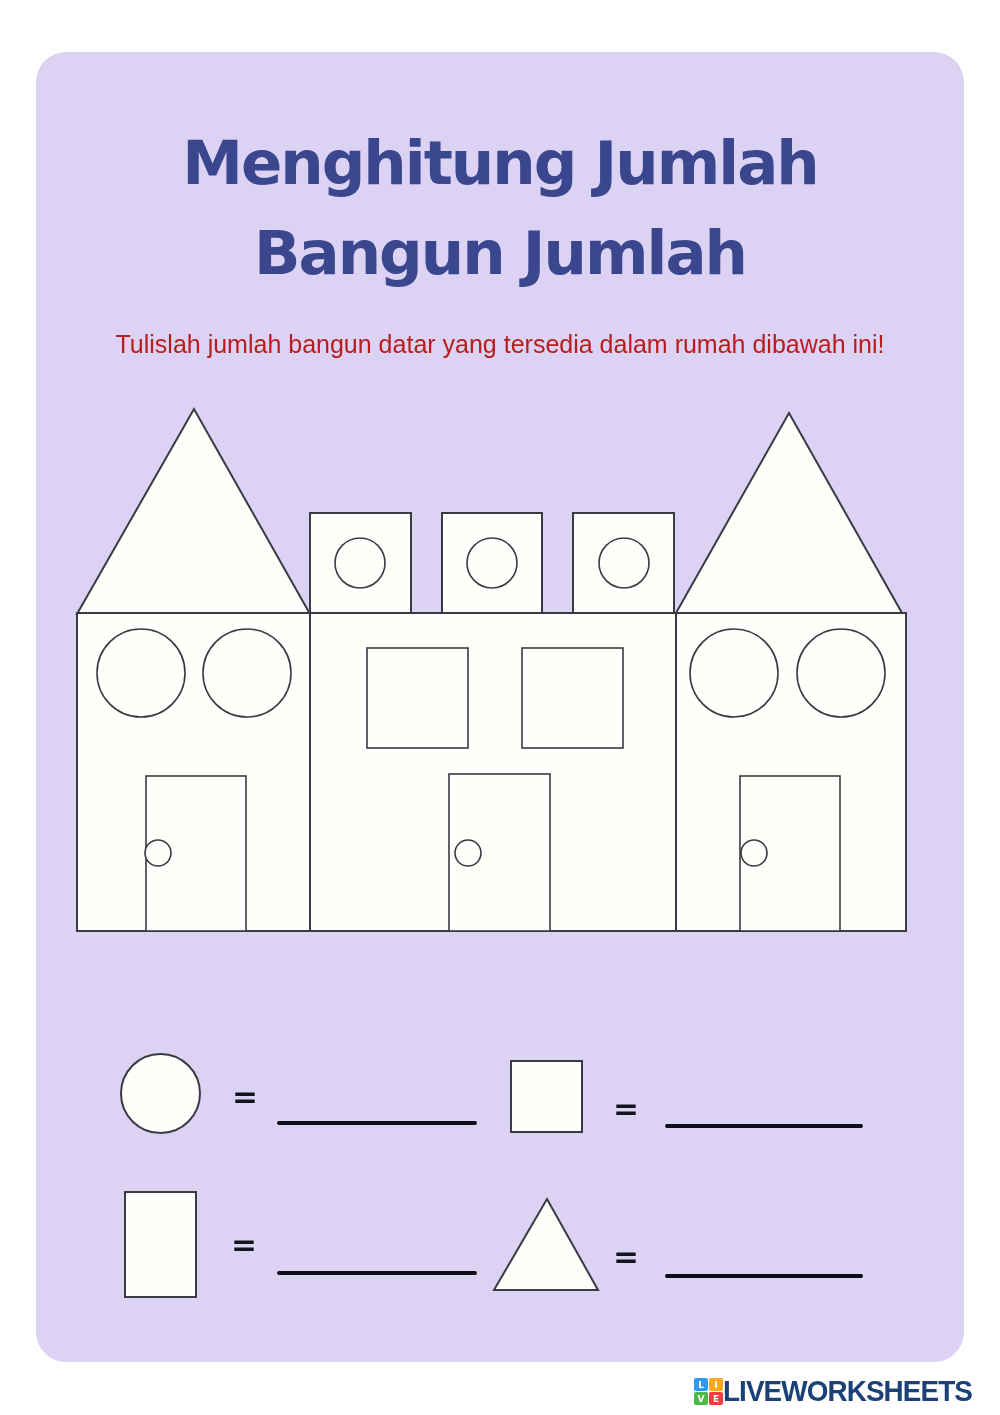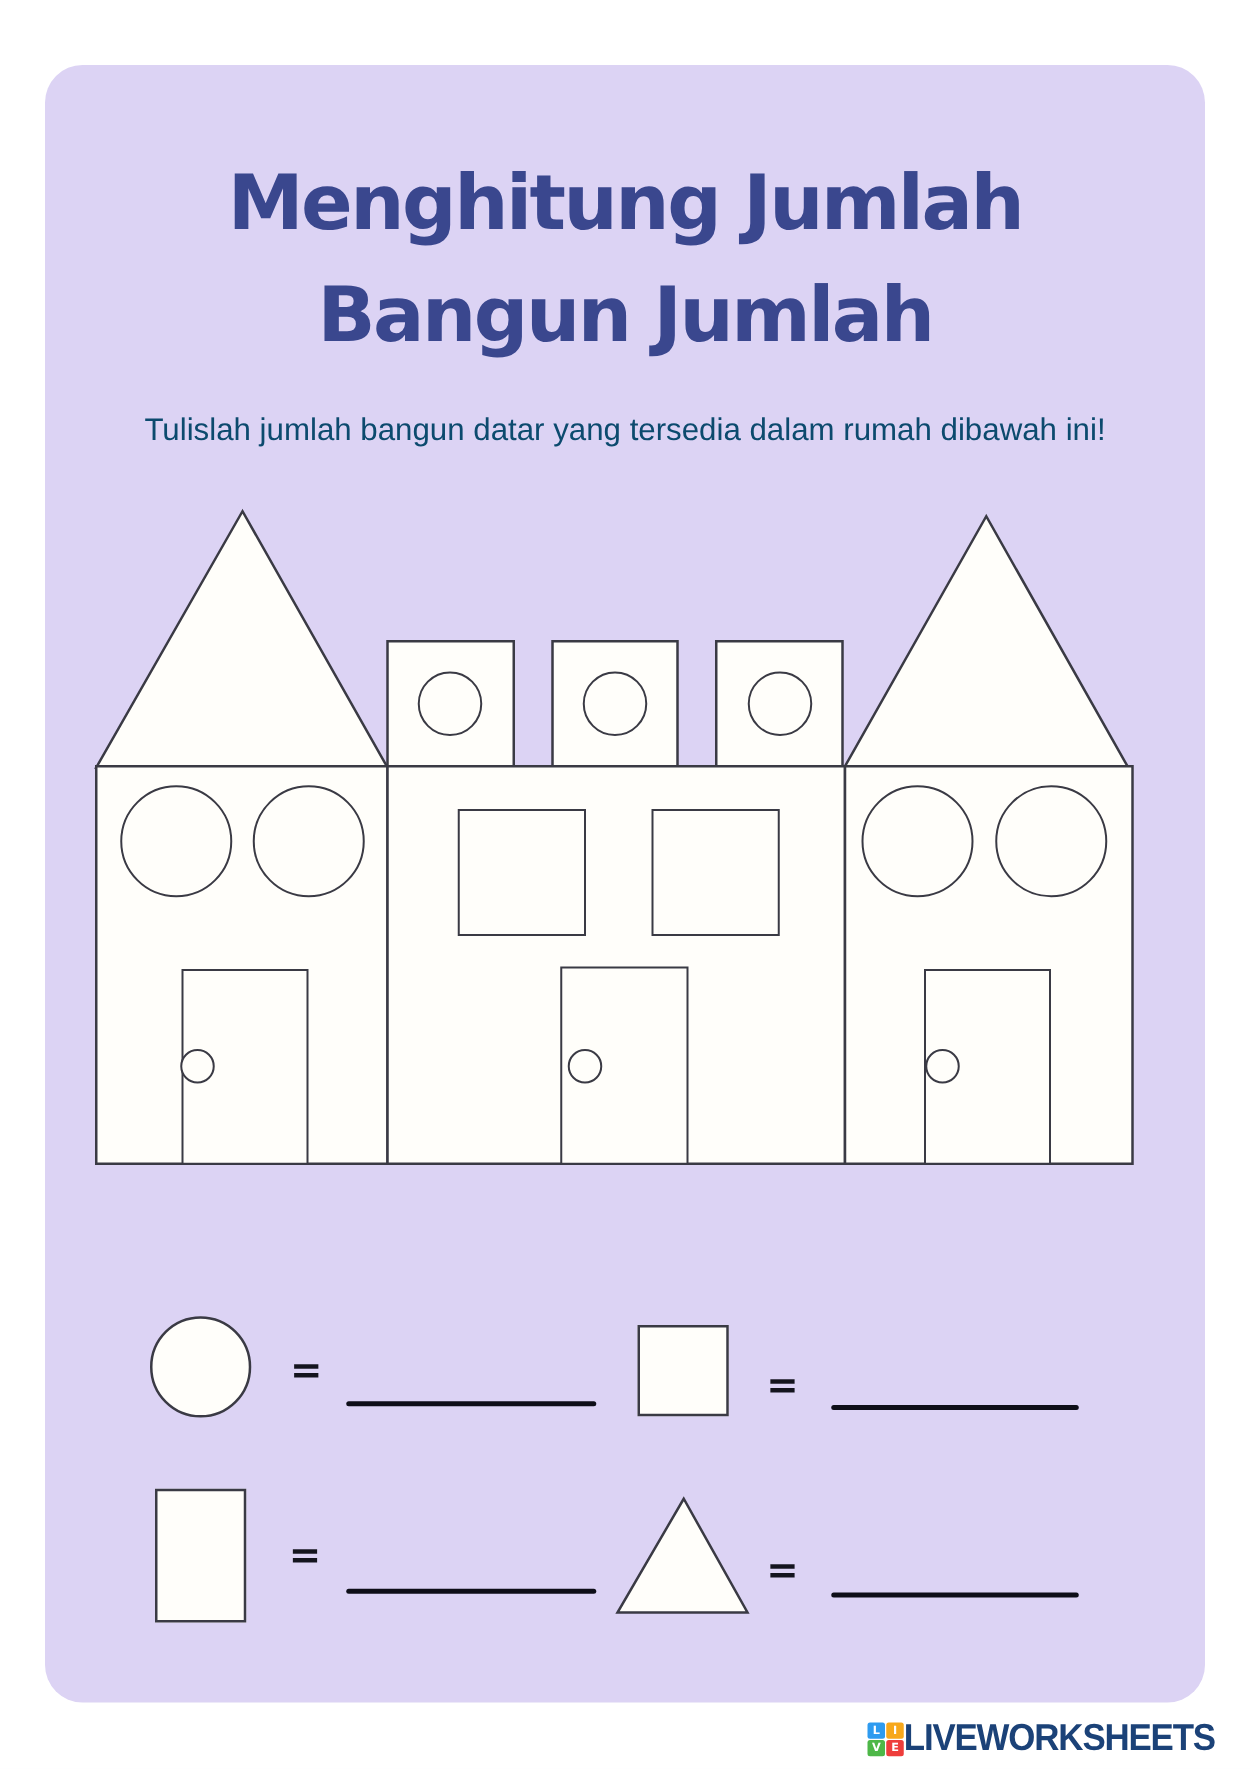--- a/index.html
+++ b/index.html
@@ -30,21 +30,21 @@
     font-size: 61px;
     line-height: 90px;
     letter-spacing: -2px;
   }
   .title span { display: block; }
   .instruction {
     position: absolute;
     left: 0; top: 330px;
     width: 1000px;
     text-align: center;
-    color: #0c4a6e;
+    color: #b91c1c;
     font-size: 25px;
     letter-spacing: 0px;
   }
   .scene {
     position: absolute;
     left: 50px; top: 395px;
     width: 870px; height: 545px;
   }
   .scene .shape {
     fill: #FFFEFA;

